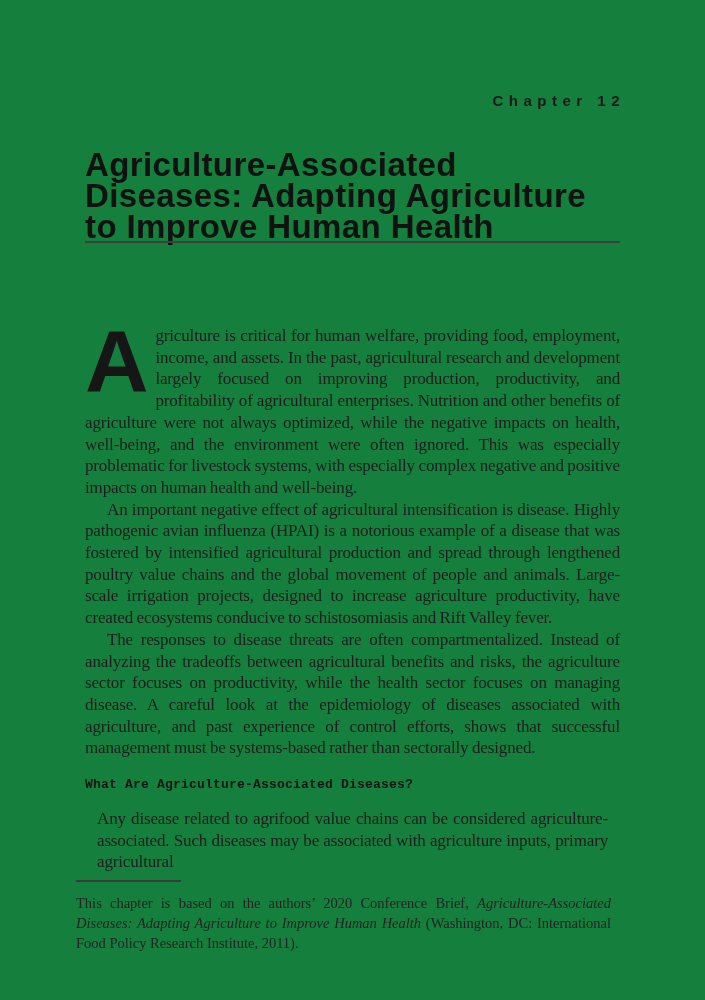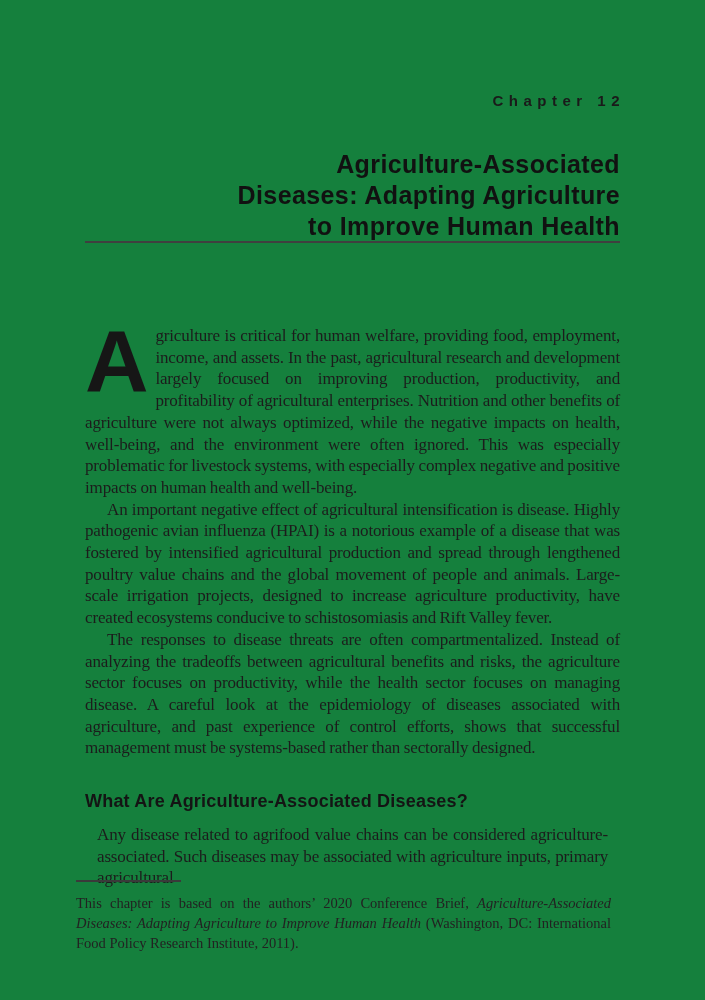--- a/index.html
+++ b/index.html
@@ -8,22 +8,22 @@
     background:#15803d; overflow:hidden;
     font-family:"Liberation Serif", serif; color:#1c1c1c;
   }
   .chapter-label {
     position:absolute; top:92px; right:80px;
     font-family:"Liberation Sans", sans-serif; font-weight:bold;
     font-size:15px; letter-spacing:5.5px; color:#1a1a1a; white-space:nowrap;
   }
   .title-block {
     position:absolute; top:149px; left:85px; width:535px;
-    text-align:right; font-family:"Liberation Sans", sans-serif;
-    font-weight:bold; font-size:25px; line-height:31px;
+    font-family:"Liberation Sans", sans-serif;
+    font-weight:bold; font-size:33px; line-height:31px;
     letter-spacing:0.4px; color:#111;
   }
   .title-rule {
     position:absolute; top:241px; left:85px; width:535px; height:2px;
     background:#3f3f3f;
   }
   .authors {
     position:absolute; top:257px; left:85px; width:535px;
     text-align:right; font-family:"Liberation Sans", sans-serif;
     font-weight:bold; font-size:15px; color:#1a1a1a;
@@ -36,22 +36,22 @@
   .body-block p { margin:0; }
   .body-block p.indent { text-indent:22px; }
   .dropcap {
     float:left; font-family:"Liberation Sans", sans-serif; font-weight:bold;
     font-size:88px; line-height:65px; margin:3px 7px 0 0; color:#161616;
   }
   .section-block {
     position:absolute; top:774px; left:85px; width:535px;
   }
   .section-heading {
-    font-family:Liberation Sans, sans-serif; font-weight:bold;
-    font-size:18px; line-height:22px; color:#141414; margin:16px 0 4px 0;
+    font-family:Liberation Mono, monospace; font-weight:bold;
+    font-size:13px; line-height:22px; color:#141414; margin:0 0 4px 0;
     letter-spacing:0.2px;
   }
   .section-text {
     margin:12px; font-size:17px; line-height:21.7px; text-align:justify;
     letter-spacing:-0.15px; word-spacing:-0.5px; color:#1c1c1c;
   }
   .footnote-block {
     position:absolute; top:880px; left:76px; width:535px;
   }
   .footnote-rule { width:105px; height:1.5px; background:#3a3a3a; margin:0 0 11px 0; }

